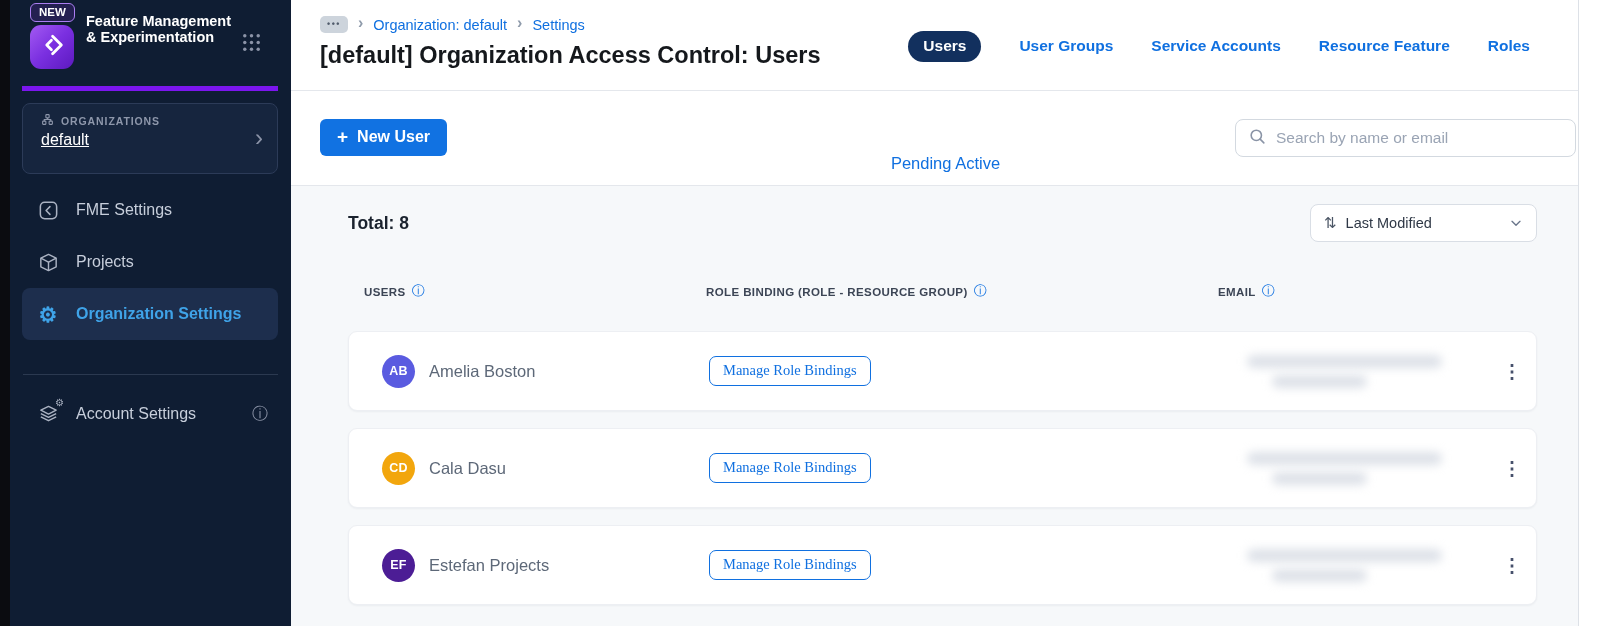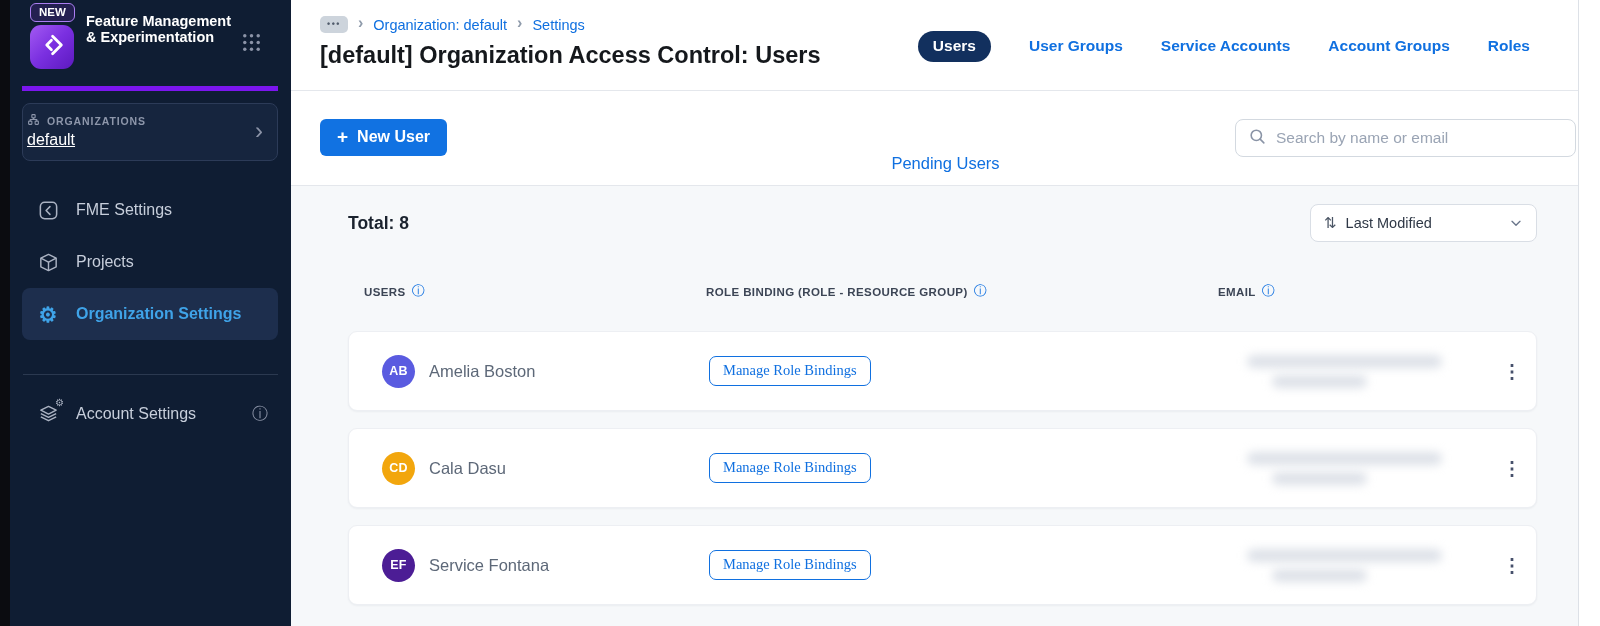--- a/index.html
+++ b/index.html
@@ -14,22 +14,22 @@
   .sidebar { width:281px; background:#0f1d33; flex:none; position:relative; }
   .new-badge { position:absolute; left:20px; top:3px; border:1.5px solid #ab7ef2; border-radius:6px;
     padding:2px 8px 3px; font-size:11.5px; font-weight:bold; color:#fff; background:rgba(98,44,170,.25); }
   .logo { position:absolute; left:20px; top:25px; width:44px; height:44px; border-radius:11px;
     background:linear-gradient(135deg,#a35af2 0%,#7a2fe0 50%,#5c1abf 100%);
     display:flex; align-items:center; justify-content:center; }
   .product-title { position:absolute; left:76px; top:13px; width:152px; font-size:14.5px;
     font-weight:bold; color:#fff; line-height:16px; }
   .grid-icon { position:absolute; right:28px; top:31px; cursor:pointer; }
   .sb-rule { position:absolute; left:12px; top:86px; width:256px; height:5px; background:#7b16ee; }
-  .org-box { position:absolute; left:12px; right:13px; top:103px; height:58px; border:1px solid #2c3b58;
-    background:#16253e; border-radius:8px; padding:9px 4px; cursor:pointer; }
+  .org-box { position:absolute; left:12px; right:13px; top:103px; height:71px; border:1px solid #2c3b58;
+    background:#16253e; border-radius:8px; padding:9px 18px; cursor:pointer; }
   .org-label-row { display:flex; align-items:center; gap:7px; font-size:10.5px; font-weight:bold;
     letter-spacing:.9px; color:#8e97ab; }
   .org-value { margin-top:3px; font-size:16px; color:#fff;text-decoration:underline; }
   .org-chevron { position:absolute; right:14px; top:50%; transform:translateY(-55%);
     font-size:24px; color:#8b93a7; line-height:1; }
   .nav { position:absolute; top:184px; left:0; right:0; }
   .nav-item { display:flex; align-items:center; gap:16px; height:52px; margin:0 13px 0 12px;
     padding-left:14px; border-radius:8px; font-size:16px; color:#c7cedb; cursor:pointer; }
   .nv-icon { width:24px; height:24px; display:flex; align-items:center; justify-content:center; color:#aab2c2; }
   .nav-item.active { background:#1d2e4d; color:#3fa3e8; font-weight:bold; }
@@ -214,32 +214,32 @@
           <a class="crumb-link">Organization: default</a>
           <span class="crumb-sep">›</span>
           <a class="crumb-link">Settings</a>
         </div>
         <h1 class="page-title">[default] Organization Access Control: Users</h1>
       </div>
       <nav class="top-tabs">
         <a class="top-tab pill">Users</a>
         <a class="top-tab">User Groups</a>
         <a class="top-tab">Service Accounts</a>
-        <a class="top-tab">Account Groups</a>
+        <a class="top-tab">Resource Feature</a>
         <a class="top-tab">Roles</a>
       </nav>
     </header>
 
     <div class="toolbar">
       <button class="btn-primary">
         <span class="btn-plus">+</span>
         <span>New User</span>
       </button>
       <div class="view-tabs">
-        <div class="view-tab">Pending Users</div>
+        <div class="view-tab">Pending Active</div>
       </div>
       <div class="search-box">
         <span>
           <svg width="19" height="19" viewBox="0 0 24 24" fill="none" stroke="#8a94a6" stroke-width="2" stroke-linecap="round">
             <circle cx="10.5" cy="10.5" r="6.5"></circle>
             <path d="M15.3 15.3 L20 20"></path>
           </svg>
         </span>
         <input type="text" placeholder="Search by name or email" style="">
       </div>
@@ -307,21 +307,21 @@
               <div class="blur-bar b2"></div>
           </div>
           <div class="cell-menu">
             <span class="kebab">⋮</span>
           </div>
         </div>
 
         <div class="row-card">
           <div class="cell-user">
             <span class="avatar" style="background-color: #4c1d95;">EF</span>
-            <span class="user-name">Service Fontana</span>
+            <span class="user-name">Estefan Projects</span>
           </div>
           <div class="cell-role">
             <button class="manage-btn">Manage Role Bindings</button>
           </div>
           <div class="cell-email">
             <div class="blur-bar b1"></div>
               <div class="blur-bar b2"></div>
           </div>
           <div class="cell-menu">
             <span class="kebab">⋮</span>

